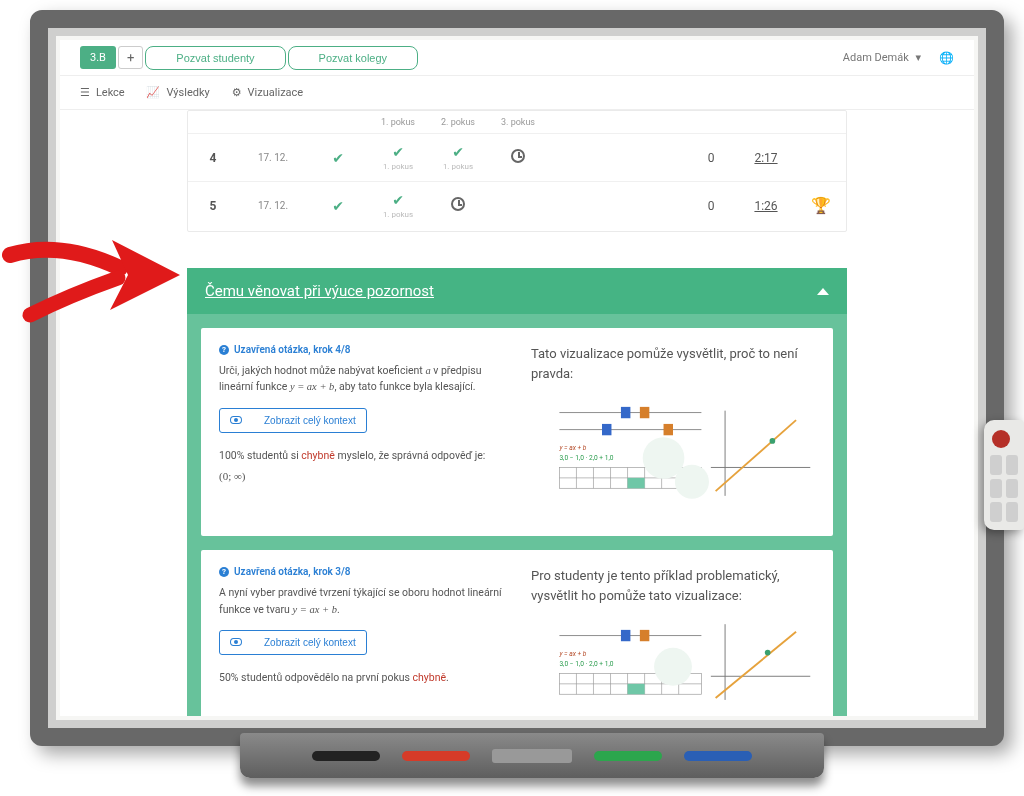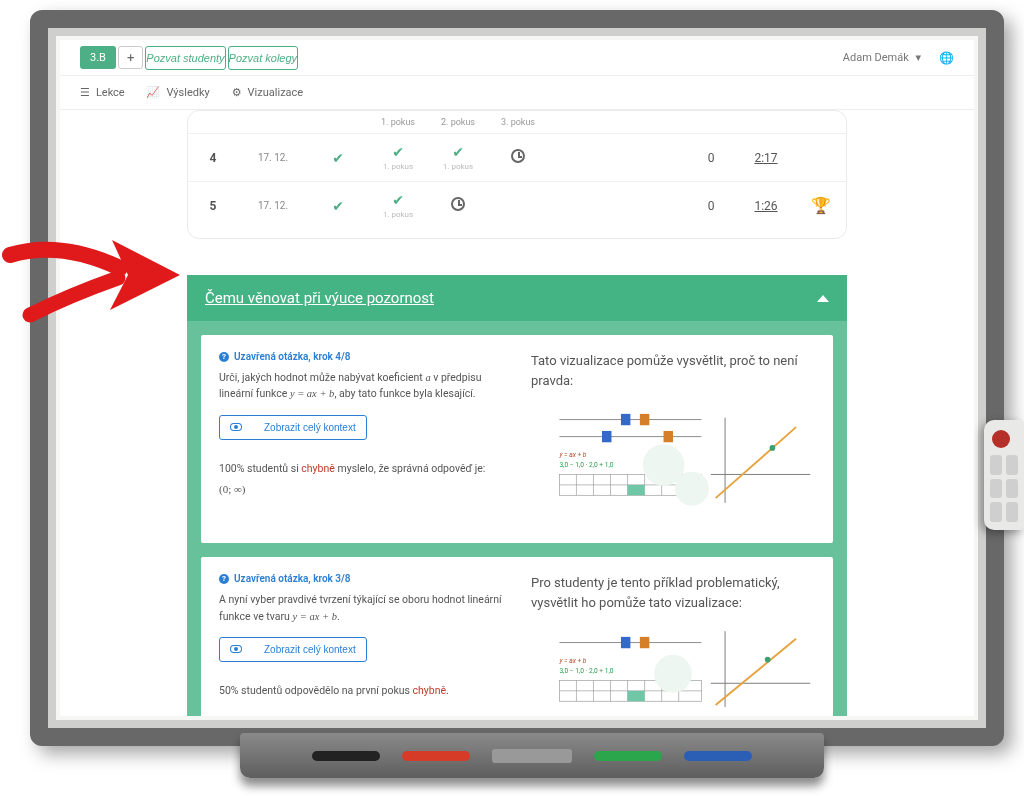--- a/index.html
+++ b/index.html
@@ -61,38 +61,38 @@
   .arrow-ov svg { width: 100%; height: 100%; }
 
   
   .app { position:absolute; inset:0; display:flex; flex-direction:column; font-size:12px; color:#555;}
   .topbar{
     height:36px; border-bottom:1px solid #eee;
     display:flex; align-items:center; padding: 0 20px; gap:2px;
   }
   .class-pill{ background:#4caf85;color:#fff;border-radius:3px;padding:5px 10px;font-size:11px;}
   .plus-btn{border:1px solid #ccc;border-radius:3px;padding:3px 8px;color:#666;font-size:13px;}
-  .l-btn{border:1px solid #4caf85;border-radius:3px;color:#4caf85;padding:5px 0;font-size:11px;background:#fff;font-style:italic;}
+  .l-btn{border:1px solid #4caf85;border-radius:8px;color:#4caf85;padding:5px 30px;font-size:11px;background:#fff;}
   .spacer{flex:1;}
   .user{color:#777;font-size:11px;}
   .caret-down{margin-left:4px;}
   .globe{margin-left:16px;color:#888;}
 
   .tabsbar{
     height:34px;border-bottom:1px solid #eee;display:flex;align-items:center;padding:0 20px;gap:22px;font-size:11px;color:#666;
   }
   .tabsbar .tab-item{display:flex;align-items:center;gap:6px;cursor:pointer;}
   .tabicon{font-family: Arial; font-size:11px;}
 
   .content{ position:absolute; top:70px; left:0; right:0; bottom:0; overflow:hidden; }
   .centered { width: 660px; margin: 0 auto; }
 
   
   .results-card{
-    background:#fff; border:1px solid #eaeaea; border-radius:12px; padding-bottom:9px;
+    background:#fff; border:1px solid #eaeaea; border-radius:2px; padding-bottom:2px;
   }
   .hdr-row{display:flex;font-size:9px;color:#999;}
   .cell{padding:6px 0;text-align:center;}
   .c-num{width:50px;}
   .c-date{width:70px;}
   .c-att{width:60px;}
   .c-blank{flex:1;}
   .c-s{width:50px;}
   .c-t{width:60px;text-decoration:underline;}
   .c-tr{width:50px;}
@@ -125,21 +125,21 @@
   .qlabel{color:#2a7fd4;font-size:10px;font-weight:600;margin-bottom:8px;display:flex;align-items:center;gap:5px;}
   .qlabel .qicon{display:inline-block;width:10px;height:10px;border-radius:50%;background:#2a7fd4;color:#fff;font-size:8px;line-height:10px;text-align:center;font-weight:700;}
   .qtext{color:#555;font-size:10.5px;line-height:1.55;}
   .math{font-style:italic;font-family:"Times New Roman",serif;}
   .ctx-btn{
     margin-top:12px;border:1px solid #2a7fd4;border-radius:3px;color:#2a7fd4;background:#fff;
     padding:6px 10px;font-size:10px;display:inline-flex;align-items:center;gap:22px;cursor:pointer;
   }
   .eye{display:inline-block;width:12px;height:8px;border:1.5px solid #2a7fd4;border-radius:60% 60% 60% 60% / 100% 100% 100% 100%;position:relative;}
   .eye::before{content:"";position:absolute;top:1px;left:3px;width:4px;height:4px;border-radius:50%;background:#2a7fd4;}
-  .stats{margin-top:22px;font-size:10.5px;color:#555;}
+  .stats{margin-top:16px;font-size:10.5px;color:#555;}
   .stats .err{color:#c0392b;}
   .answer{margin-top:8px;font-family:"Times New Roman",serif;font-size:11px;color:#555;}
   .rtext{font-size:13px;color:#555;line-height:1.55;}
   .viz{margin-top:14px;height:120px;position:relative;}
   .viz svg{width:100%;height:100%;}
 
   .collapse-up{
     width:0;height:0;border-left:6px solid transparent;border-right:6px solid transparent;
     border-bottom:7px solid #fff;
   }

